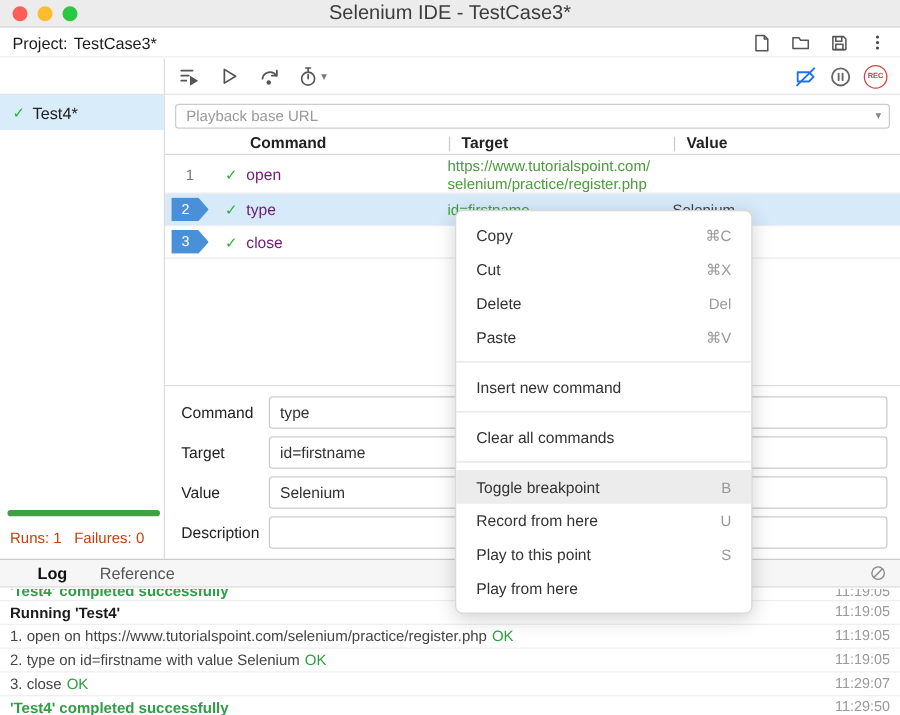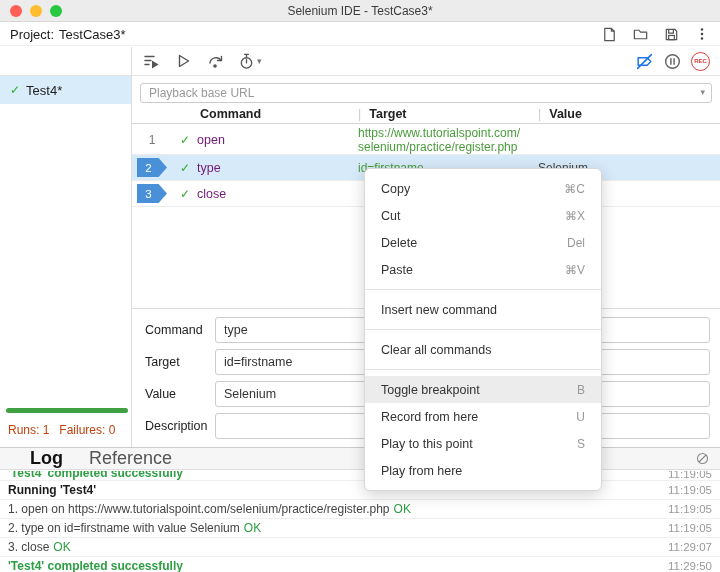--- a/index.html
+++ b/index.html
@@ -3,21 +3,21 @@
 <meta charset="utf-8">
 <style>
   * { margin:0; padding:0; box-sizing:border-box; }
   body { background:#fff; }
   .app { position:relative; width:720px; height:572px; background:#fff;
          font-family:"Liberation Sans", sans-serif; overflow:hidden; }
 
   
   .titlebar { position:absolute; top:0; left:0; right:0; height:22px; background:#ececec;
               border-bottom:1px solid #d8d8d8; display:flex; align-items:center; justify-content:center;
-              font-size:12px; color:#3c3c3c; }
+              font-size:16px; color:#3c3c3c; }
   .lights { position:absolute; left:10px; top:5px; display:flex; gap:8px; }
   .light { width:12px; height:12px; border-radius:50%; }
   .l-red{background:#ff5f57}.l-yellow{background:#febc2e}.l-green{background:#28c840}
 
   
   .projectbar { position:absolute; top:23px; left:0; right:0; height:23px; display:flex; align-items:center;
                 padding:0 10px; font-size:13px; color:#1c1c1c; border-bottom:1px solid #efefef; }
   .projectbar .pname { margin-left:5px; }
   .pb-icons { margin-left:auto; display:flex; gap:14px; align-items:center; }
   .icon-btn { display:flex; align-items:center; justify-content:center; cursor:default; }
@@ -78,21 +78,21 @@
                 font-size:12.5px; color:#333; font-family:inherit; }
 
   
   .progress { position:absolute; left:6px; top:408px; width:122px; height:5px; border-radius:3px; background:#3fa142; }
   .runs { position:absolute; left:8px; top:423px; font-size:12px; color:#c2410c; display:flex; gap:10px; }
 
   
   .logpanel { position:absolute; top:447px; left:0; right:0; bottom:0; border-top:1px solid #ccc; background:#fff; }
   .loghead { height:22px; background:#f6f6f6; border-bottom:1px solid #ddd; display:flex; align-items:center;
              padding:0 10px 0 30px; gap:26px; }
-  .tab { font-size:18px; color:#555; }
+  .tab { font-size:13px; color:#555; }
   .tab.active { font-weight:bold; color:#111; }
   .clear-btn { margin-left:auto; display:flex; align-items:center; }
   .logrows { position:absolute; top:23px; left:0; right:0; bottom:0; overflow:hidden;text-align:center; }
   .lrow { display:flex; align-items:center; height:19px; border-bottom:1px solid #efefef; padding:0 8px;
           font-size:12px; color:#444; }
   .lrow .time { margin-left:auto; color:#9a9a9a; font-size:11.5px; font-weight:normal; }
   .lrow.clip { height:10px; overflow:hidden; align-items:flex-end; }
   .lrow.success { color:#2e9e44; font-weight:bold; }
   .lrow.run-title { font-weight:bold; color:#1c1c1c; }
   .ok { color:#2e9e44; margin-left:4px; }

